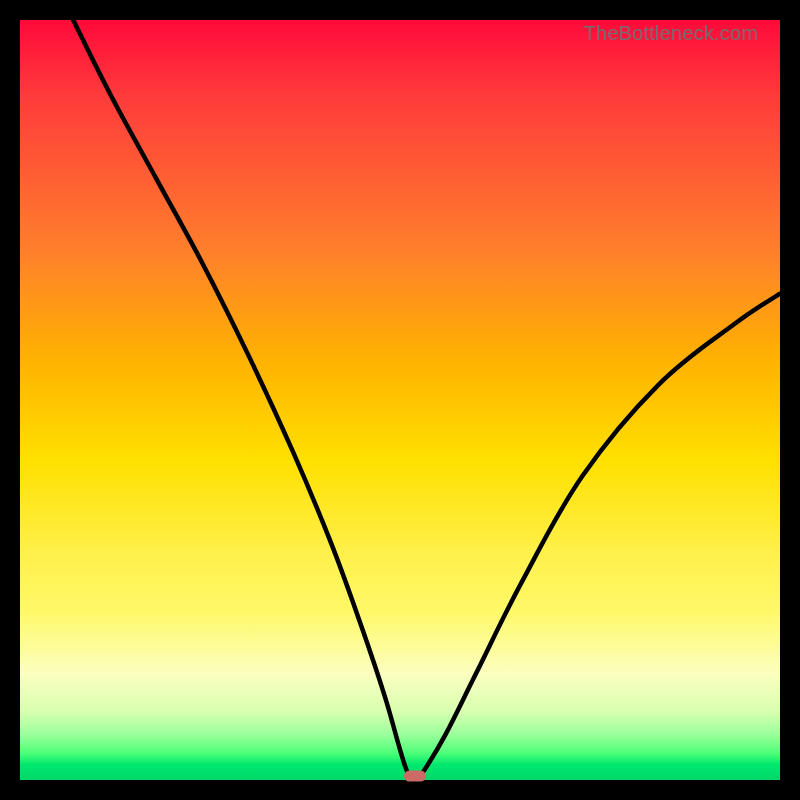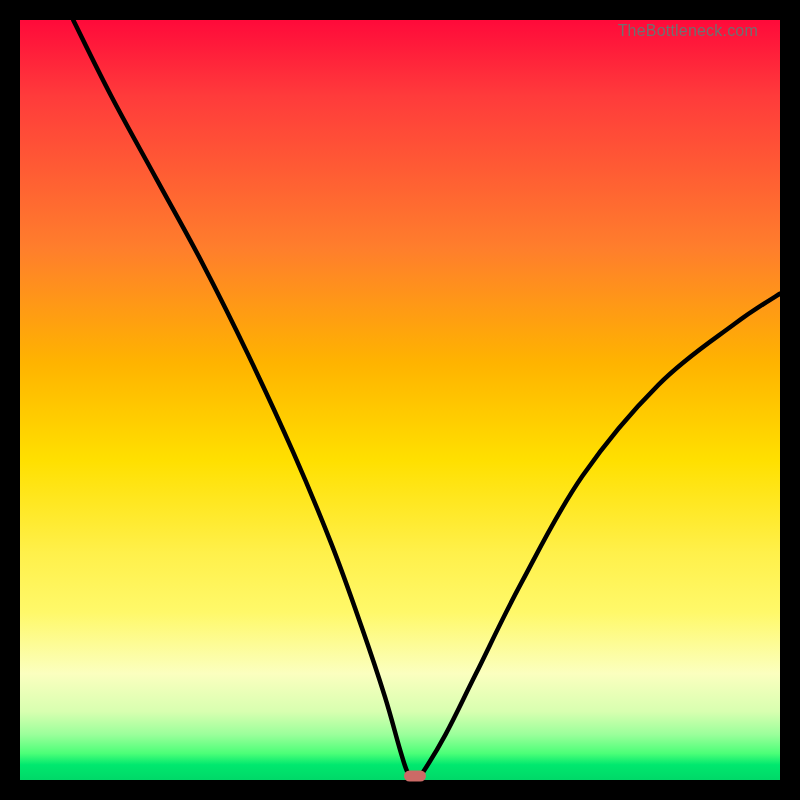--- a/index.html
+++ b/index.html
@@ -37,21 +37,21 @@
       #4cff78 96.5%,
       #00e86e 98%,
       #00d868 100%
     );
   }
   .watermark {
     position: absolute;
     top: 2px;
     right: 22px;
     color: #707070;
-    font-size: 16px;
+    font-size: 20px;
     font-weight: 500;
     letter-spacing: 0.2px;
     user-select: none;
   }
   svg.curve {
     position: absolute;
     left: 0;
     top: 0;
     width: 760px;
     height: 760px;

